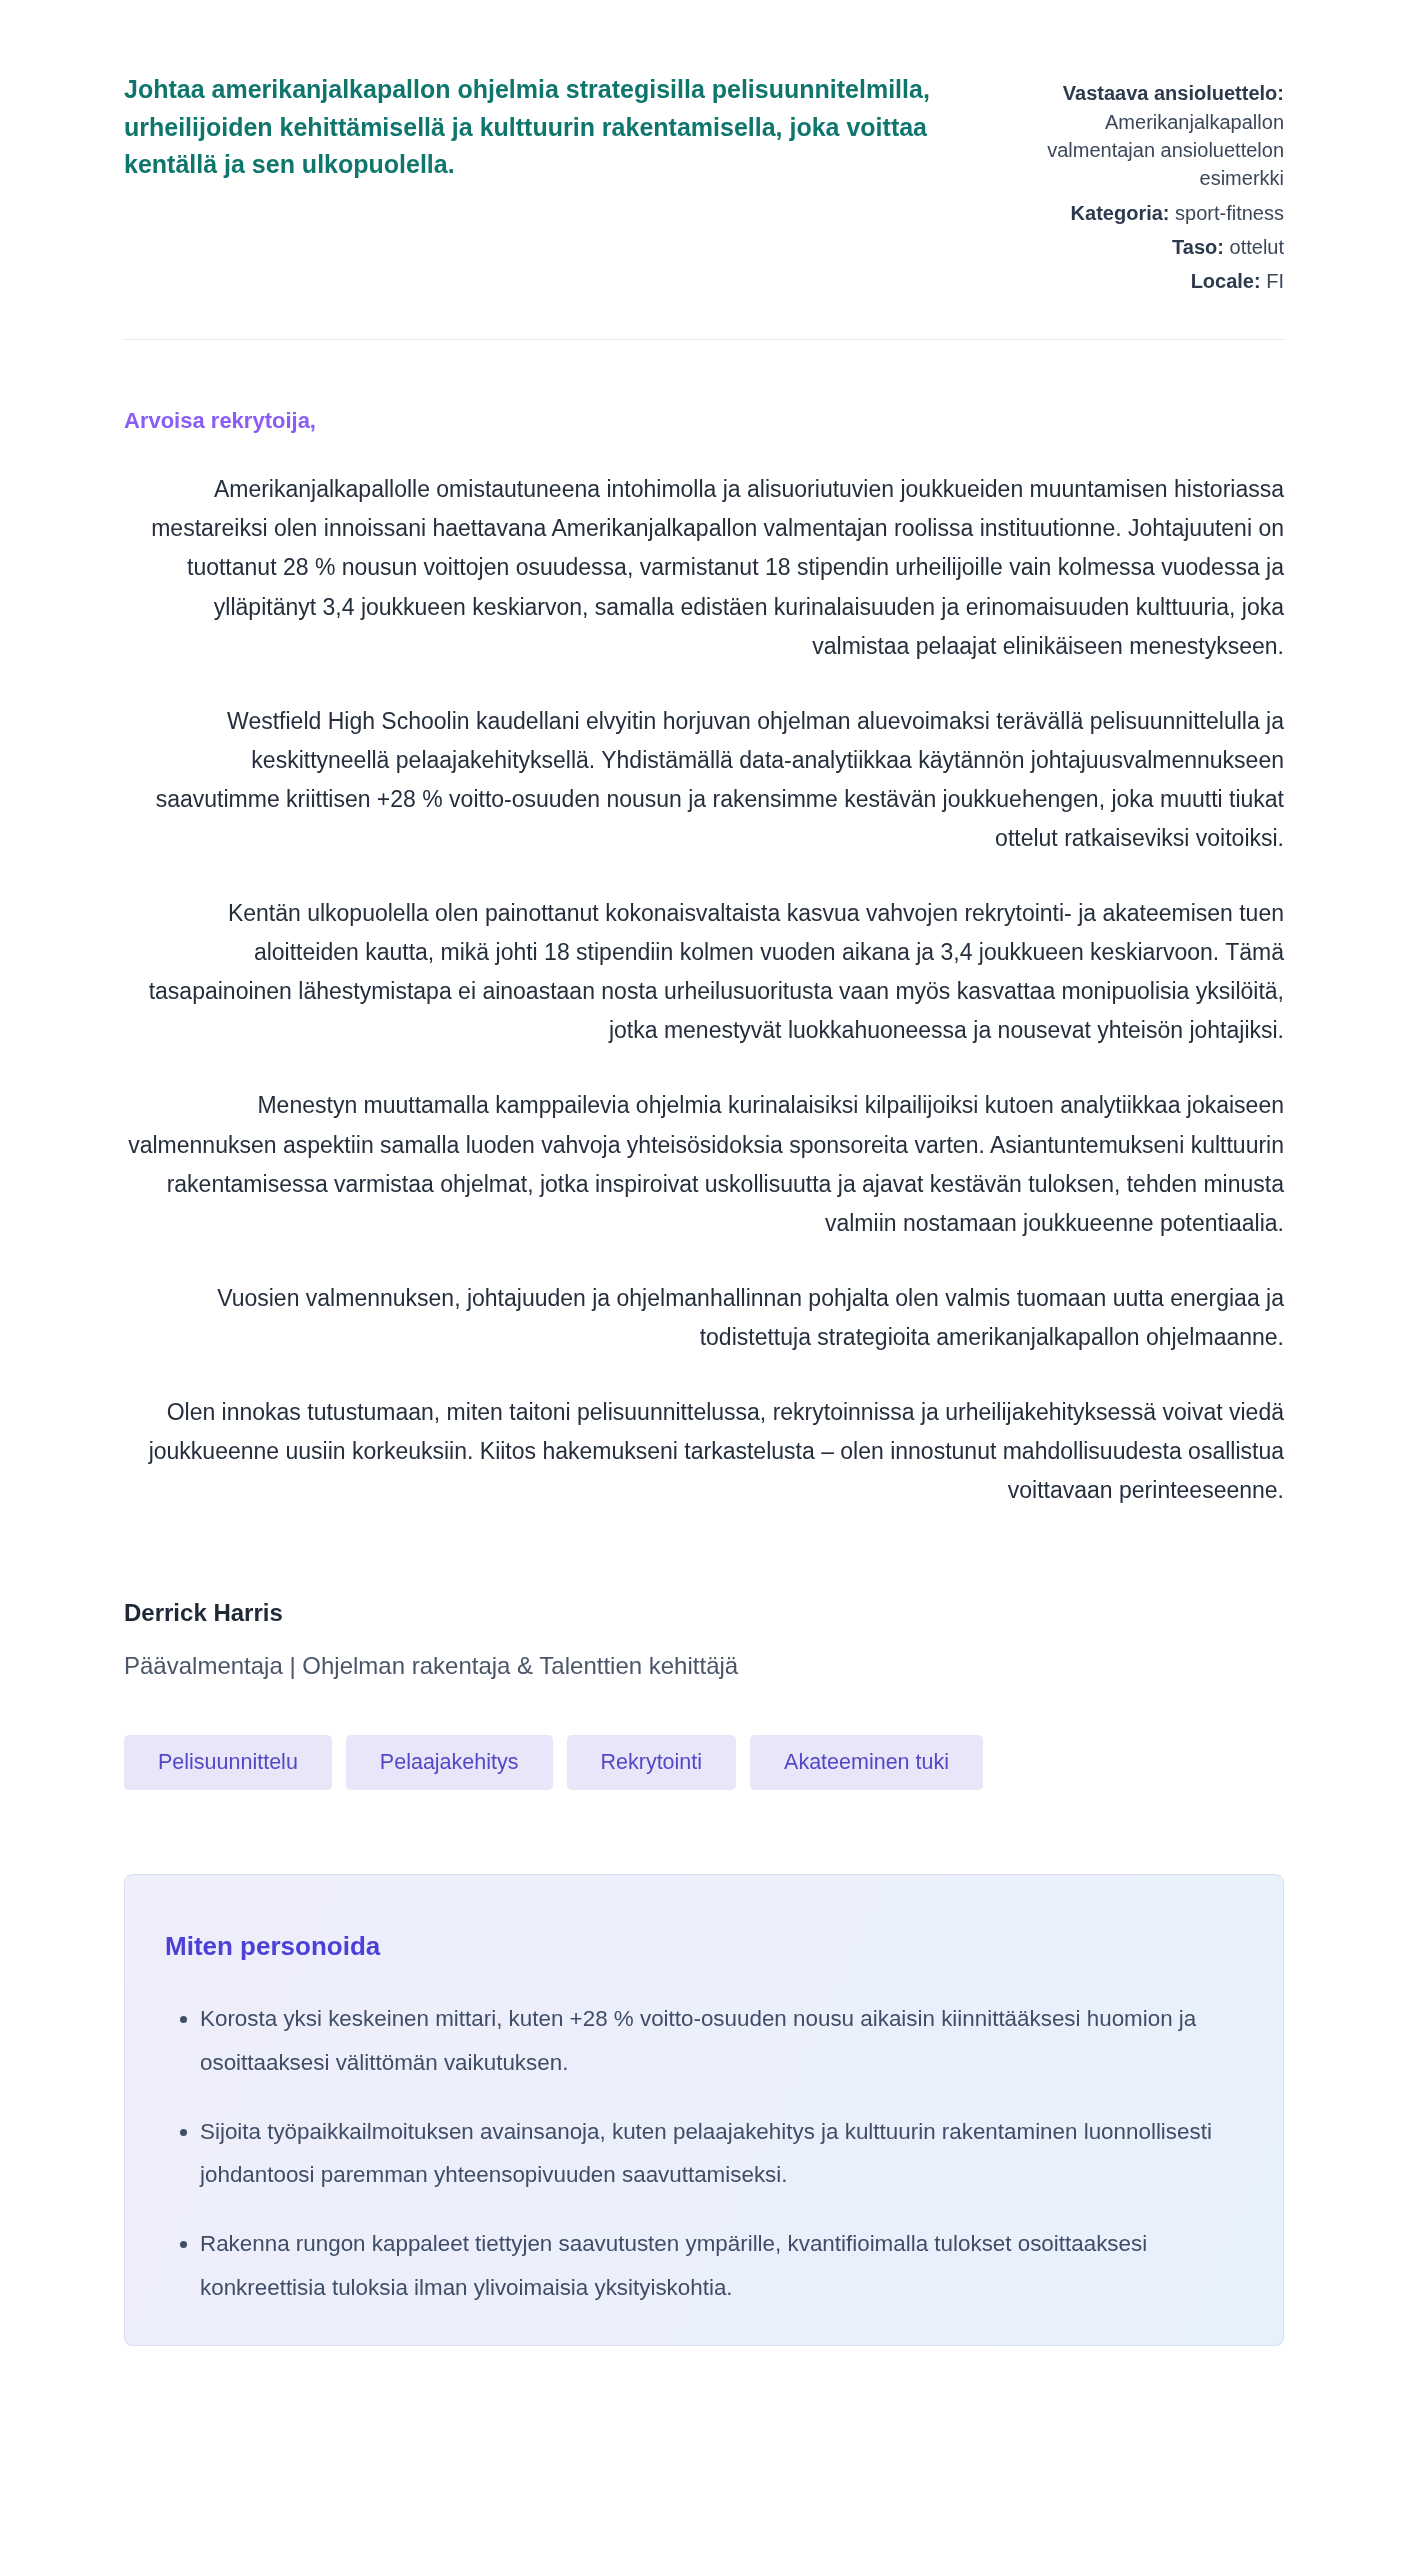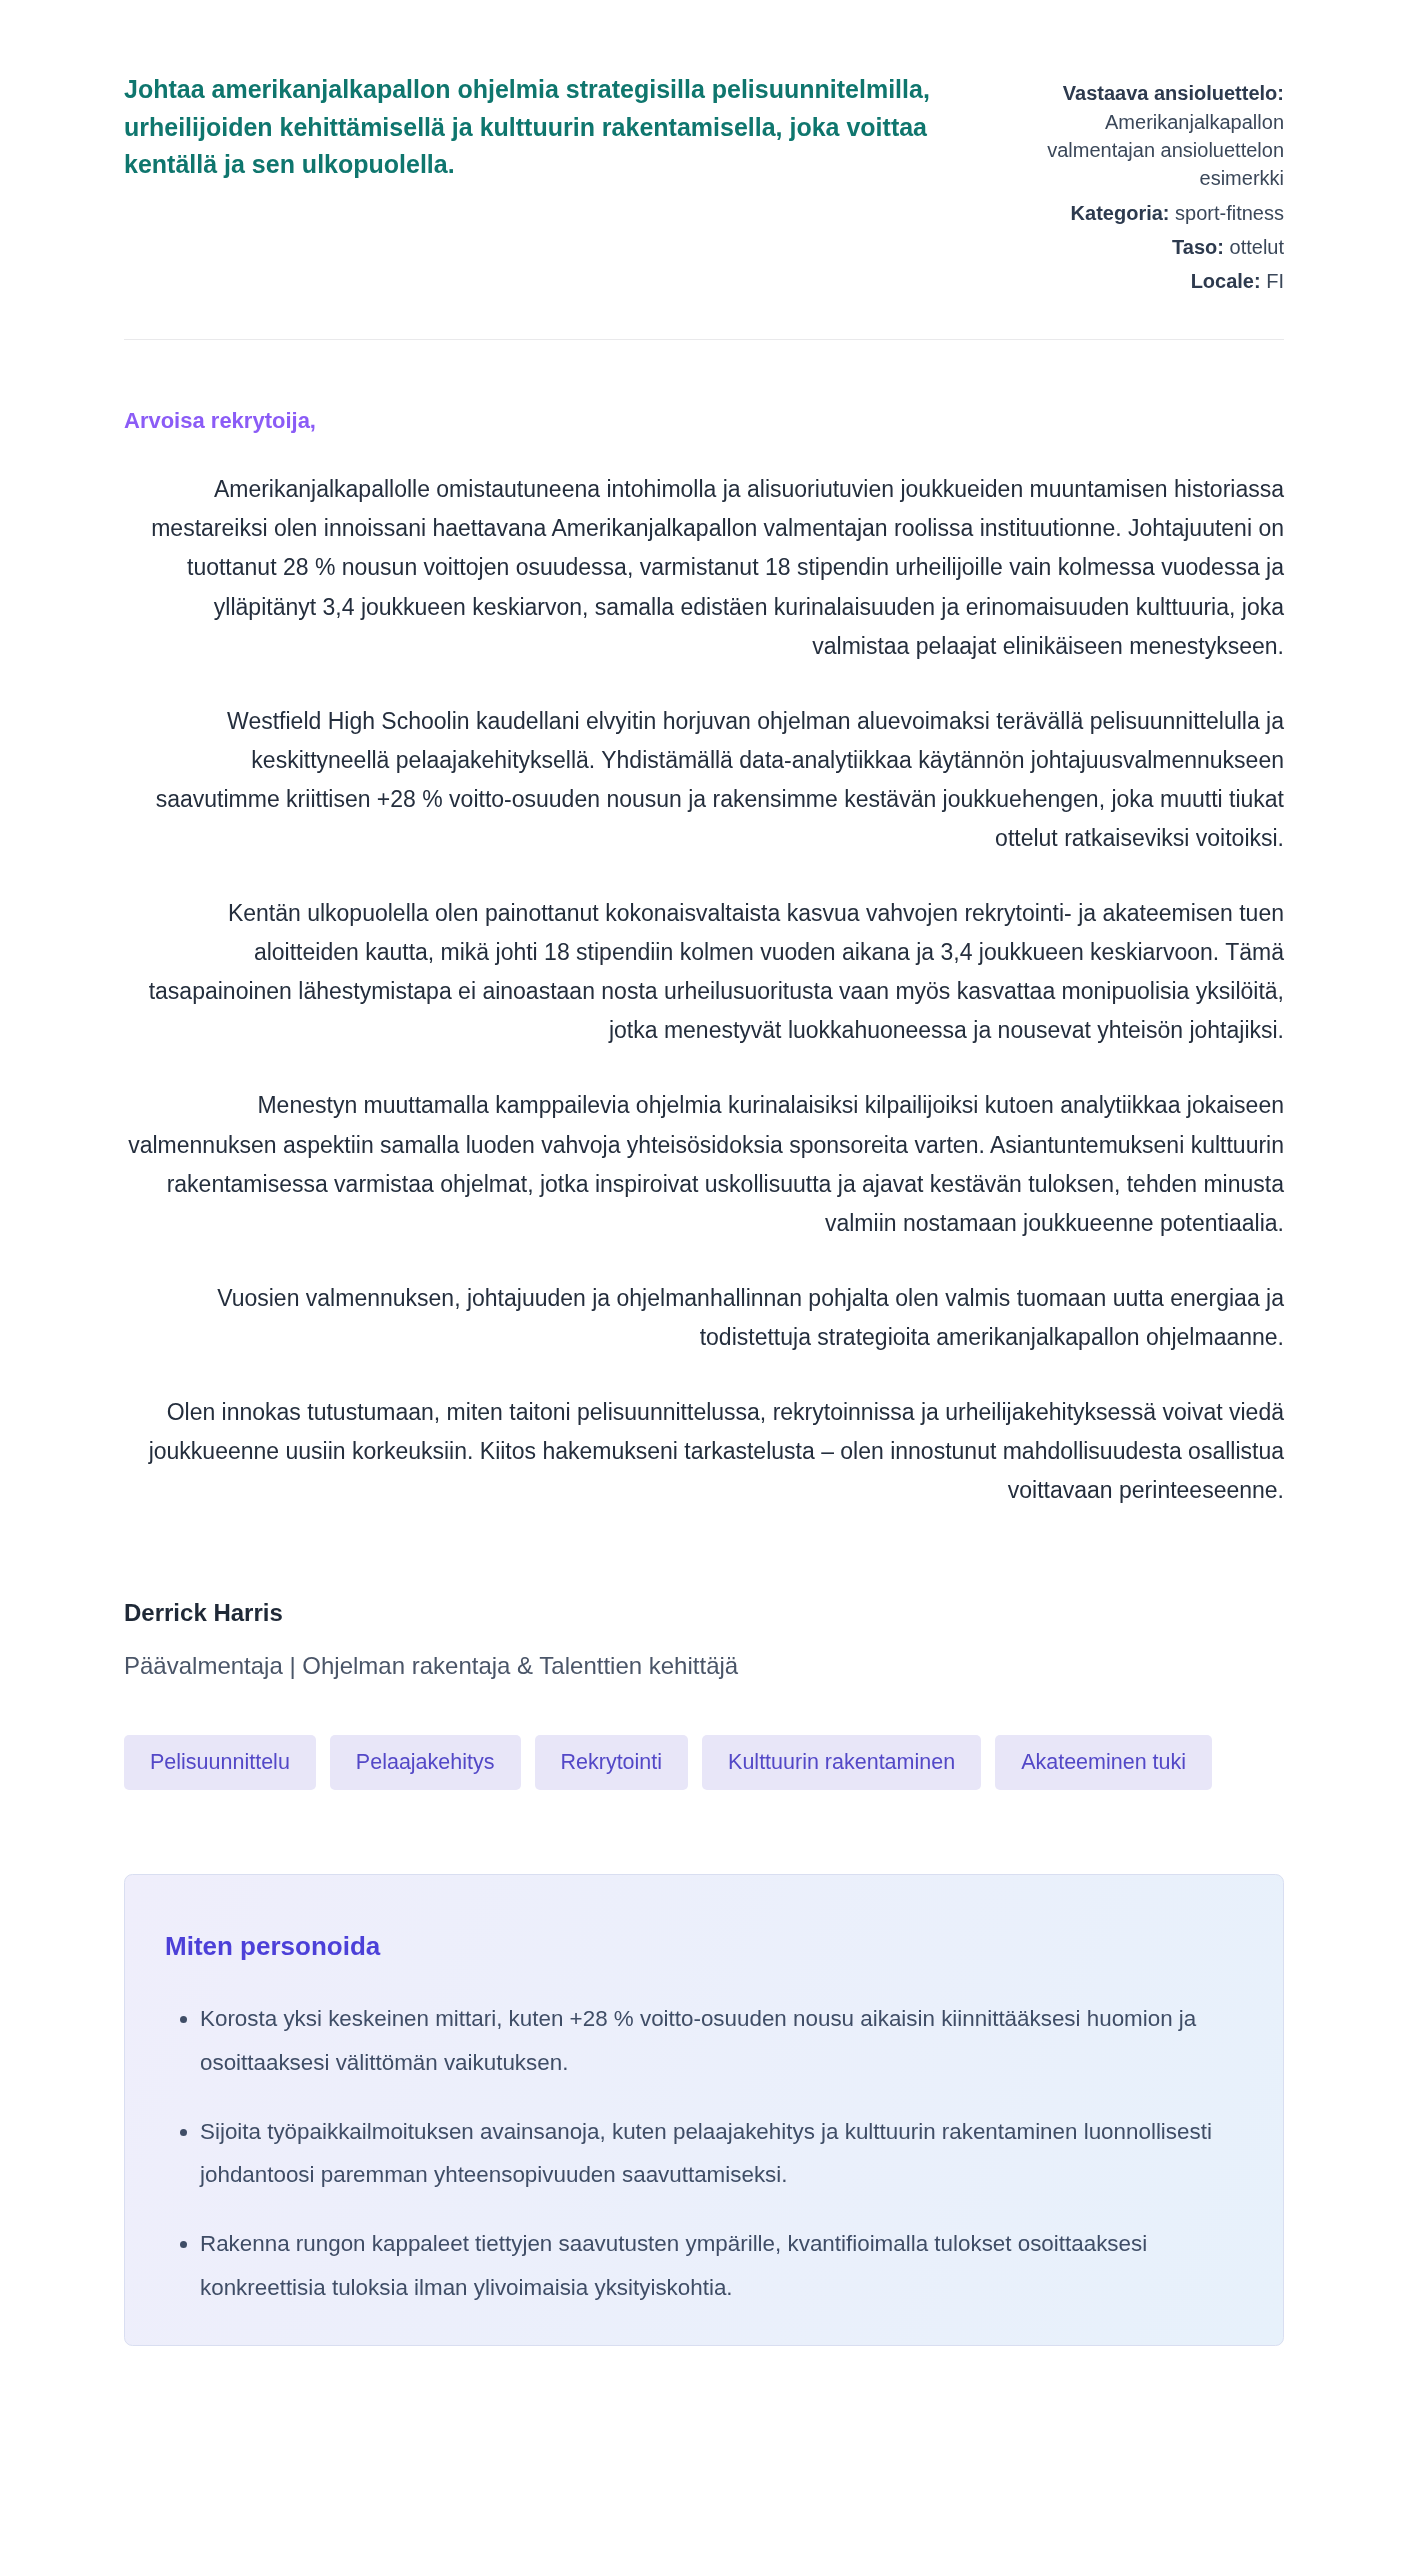--- a/index.html
+++ b/index.html
@@ -93,21 +93,21 @@
     margin-top: 55px;
     display: flex;
     flex-wrap: wrap;
     gap: 14px;
   }
   .tag {
     display: inline-block;
     background: #e8e6f8;
     color: #5348c7;
     font-size: 21.5px;
-    padding: 15px 26px;
+    padding: 15px 34px;
     border-radius: 5px;
     cursor: pointer;
   }
 
   
   .tips {
     margin-top: 84px;
     background: linear-gradient(115deg, #efeefb 0%, #e7f1fb 100%);
     border: 0.8px solid #d9def1;
     border-radius: 8.3px;
@@ -173,21 +173,20 @@
     <p class="paragraph">Olen innokas tutustumaan, miten taitoni pelisuunnittelussa, rekrytoinnissa ja urheilijakehityksessä voivat viedä joukkueenne uusiin korkeuksiin. Kiitos hakemukseni tarkastelusta – olen innostunut mahdollisuudesta osallistua voittavaan perinteeseenne.</p>
 
     <div class="signature-name">Derrick Harris</div>
     <div class="signature-role">Päävalmentaja | Ohjelman rakentaja &amp; Talenttien kehittäjä</div>
   </div>
 
   <div class="tags">
     <span class="tag">Pelisuunnittelu</span>
     <span class="tag">Pelaajakehitys</span>
     <span class="tag">Rekrytointi</span>
-    <span class="tag">Kulttuurin rakentaminen</span>
     <span class="tag">Akateeminen tuki</span>
   </div>
 
   <div class="tips">
     <h2 class="tips-title">Miten personoida</h2>
     <ul class="tips-list">
       <li>Korosta yksi keskeinen mittari, kuten +28 % voitto-osuuden nousu aikaisin kiinnittääksesi huomion ja osoittaaksesi välittömän vaikutuksen.</li>
       <li>Sijoita työpaikkailmoituksen avainsanoja, kuten pelaajakehitys ja kulttuurin rakentaminen luonnollisesti johdantoosi paremman yhteensopivuuden saavuttamiseksi.</li>
       <li>Rakenna rungon kappaleet tiettyjen saavutusten ympärille, kvantifioimalla tulokset osoittaaksesi konkreettisia tuloksia ilman ylivoimaisia yksityiskohtia.</li>
     </ul>

